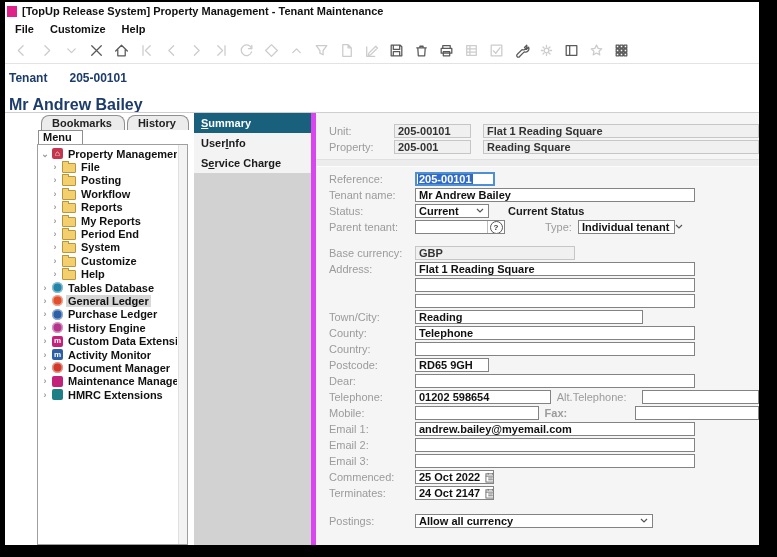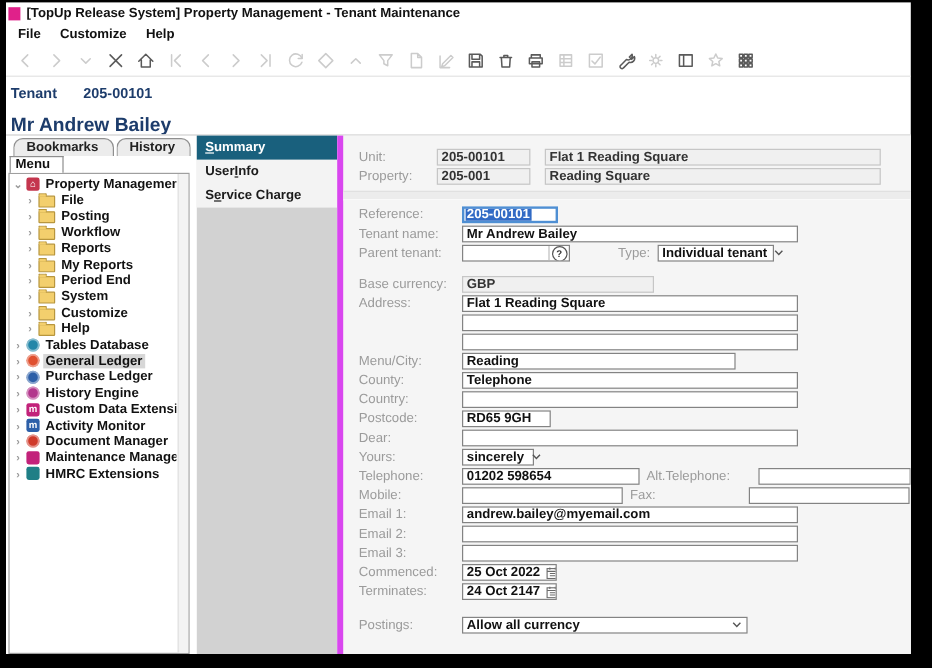--- a/index.html
+++ b/index.html
@@ -16,21 +16,21 @@
   .toolbar{height:26px;display:flex;align-items:center;gap:8px;padding-left:8px;border-bottom:1px solid #e3e3e3;}
   .tbtn{width:17px;height:17px;color:#5a5a5a;display:flex;align-items:center;justify-content:center;}
   .tbtn.disabled{color:#cccccc;}
   .tbtn svg{width:17px;height:17px;}
 
   
   .crumb{margin:7px 0 0 4px;font-size:12px;font-weight:700;color:#1d3c6b;display:flex;gap:22px;}
   .bigname{margin:11px 0 7px 4px;font-size:16px;font-weight:700;color:#1d3c6b;}
 
   
-  .body{position:absolute;left:0;right:0;top:110px;bottom:0;border-top:1px solid #cfcfcf;display:flex;background:#fff;}
+  .body{position:absolute;left:0;right:0;top:110px;bottom:0;border-top:1px solid #cfcfcf;display:flex;background:#fff;padding-left:30px;}
 
   
   .sidebar{width:151px;flex:0 0 auto;display:flex;flex-direction:column;padding-left:2px;}
   .sidetabs{display:flex;gap:2px;padding:2px 0 0 4px;}
   .sidetab{background:#ececec;border:1px solid #8f8f8f;border-bottom:none;border-radius:8px 8px 0 0;
            font-size:11px;font-weight:700;color:#222;padding:1px 12px 1px 10px;}
   .menutabrow{display:flex;}
   .menutab{background:#fff;border:1px solid #8f8f8f;border-bottom:none;font-size:11px;font-weight:700;
            color:#111;padding:0 10px 1px 4px;margin-left:1px;position:relative;z-index:2;}
   .treebox{flex:1;border:1px solid #9f9f9f;background:#fff;position:relative;overflow:hidden;padding:2px 10px 2px 1px;}
@@ -365,20 +365,30 @@
           <span class="flabel">Reference:</span>
           <div class="tbox focused" style="width: 80px;">
             <span class="selmark">205-00101</span>
           </div>
         </div>
         <div class="frow">
           <span class="flabel">Tenant name:</span>
           <div class="tbox" style="width: 280px;">Mr Andrew Bailey</div>
         </div>
         <div class="frow">
+          <span class="flabel">Status:</span>
+          <div class="selectbox" style="width: 74px;">
+            <span>Current</span>
+            <svg viewBox="0 0 8 6" fill="none" stroke="currentColor" stroke-width="1.2">
+              <path d="M1 1l3 3 3-3"></path>
+            </svg>
+          </div>
+          <span class="note">Current Status</span>
+        </div>
+        <div class="frow">
           <span class="flabel">Parent tenant:</span>
           <div class="tbox" style="width: 90px; padding: 0px;">
             <span style="flex: 1 1 0%;"></span>
             <span class="helpcell">
               <span class="helpicon">?</span>
             </span>
           </div>
           <span class="lbl2" style="margin-left: 40px; margin-right: 6px;">Type:</span>
           <div class="selectbox" style="width: 97px;">
             <span>Individual tenant</span>
@@ -398,58 +408,49 @@
         </div>
         <div class="frow">
           <span class="flabel"></span>
           <div class="tbox" style="width: 280px;"></div>
         </div>
         <div class="frow">
           <span class="flabel"></span>
           <div class="tbox" style="width: 280px;"></div>
         </div>
         <div class="frow">
-          <span class="flabel">Menu/City:</span>
+          <span class="flabel">Town/City:</span>
           <div class="tbox" style="width: 228px;">Reading</div>
         </div>
         <div class="frow">
           <span class="flabel">County:</span>
           <div class="tbox" style="width: 280px;">Telephone</div>
         </div>
         <div class="frow">
           <span class="flabel">Country:</span>
           <div class="tbox" style="width: 280px;"></div>
         </div>
         <div class="frow">
           <span class="flabel">Postcode:</span>
           <div class="tbox" style="width: 74px;">RD65 9GH</div>
         </div>
         <div class="frow">
           <span class="flabel">Dear:</span>
           <div class="tbox" style="width: 280px;"></div>
-        </div>
-        <div class="frow">
-          <span class="flabel">Yours:</span>
-          <div class="selectbox" style="width: 60px;">
-            <span>sincerely</span>
-            <svg viewBox="0 0 8 6" fill="none" stroke="currentColor" stroke-width="1.2">
-              <path d="M1 1l3 3 3-3"></path>
-            </svg>
-          </div>
         </div>
         <div class="frow">
           <span class="flabel">Telephone:</span>
           <div class="tbox" style="width: 156px;">01202 598654</div>
           <span class="lbl2" style="margin-left: 6px; width: 99px;">Alt.Telephone:</span>
           <div class="tbox" style="width: 134px;"></div>
         </div>
         <div class="frow">
           <span class="flabel">Mobile:</span>
           <div class="tbox" style="width: 134px;"></div>
-          <span class="lbl2" style="margin-left: 6px; width: 99px;">Fax:</span>
+          <span class="lbl2" style="margin-left: 6px; width: 99px; font-weight: bold;">Fax:</span>
           <div class="tbox" style="width: 134px;"></div>
         </div>
         <div class="frow">
           <span class="flabel">Email 1:</span>
           <div class="tbox" style="width: 280px;">andrew.bailey@myemail.com</div>
         </div>
         <div class="frow">
           <span class="flabel">Email 2:</span>
           <div class="tbox" style="width: 280px;"></div>
         </div>

